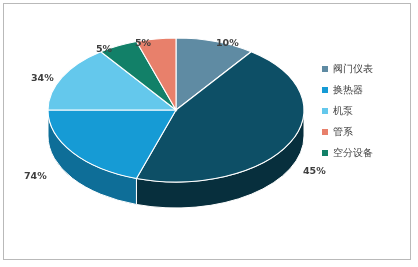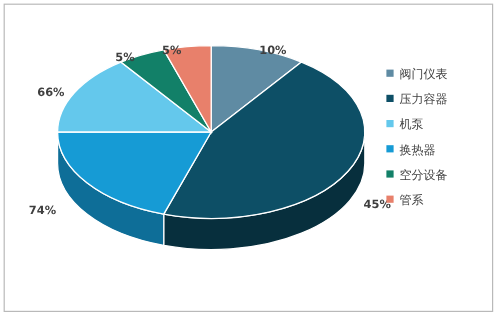--- a/index.html
+++ b/index.html
@@ -44,21 +44,21 @@
     letter-spacing: 0px;
   }
   #legend {
     position: absolute;
     right: 6px;
     top: 54px;
     width: 82px;
   }
   .legend-row {
     display: flex;
-    align-items: flex-start;
+    align-items: center;
     height: 21px;
   }
   .legend-swatch {
     width: 6px;
     height: 6px;
     flex: 0 0 auto;
     margin-right: 5px;
   }
   .legend-label {
     font-size: 10px;
@@ -89,45 +89,41 @@
           <path d="M 172 106 L 132.44582472000673 174.47606917325106 A 128 72 0 0 1 44 106.00000000000001 Z" fill="#169bd5" stroke="#ffffff" stroke-width="1.1"></path>
           <path d="M 172 106 L 44 106.00000000000001 A 128 72 0 0 1 96.76348770656342 47.75077640500379 Z" fill="#64c8ec" stroke="#ffffff" stroke-width="1.1"></path>
           <path d="M 172 106 L 96.76348770656342 47.75077640500379 A 128 72 0 0 1 132.44582472000673 37.52393082674895 Z" fill="#128068" stroke="#ffffff" stroke-width="1.1"></path>
           <path d="M 172 106 L 132.44582472000673 37.52393082674895 A 128 72 0 0 1 171.99999999999997 34 Z" fill="#e8806b" stroke="#ffffff" stroke-width="1.1"></path>
         </g>
     </svg>
 
     <div class="pct-label" style="left:212px; top:33px;">10%</div>
     <div class="pct-label" style="left:299px; top:161px;text-align:center;">45%</div>
     <div class="pct-label" style="left:20px; top:166px;">74%</div>
-    <div class="pct-label" style="left:27px; top:68px;">66%</div>
+    <div class="pct-label" style="left:27px; top:68px;">34%</div>
     <div class="pct-label" style="left:92px; top:39px;">5%</div>
     <div class="pct-label" style="left:131px; top:33px;">5%</div>
   </div>
 
   <div id="legend">
     <div class="legend-row">
       <span class="legend-swatch" style="background: rgb(95, 139, 163);"></span>
       <span class="legend-label">阀门仪表</span>
     </div>
     <div class="legend-row">
-      <span class="legend-swatch" style="background: rgb(13, 79, 102);"></span>
-      <span class="legend-label">压力容器</span>
+      <span class="legend-swatch" style="background: rgb(22, 155, 213);"></span>
+      <span class="legend-label">换热器</span>
     </div>
     <div class="legend-row">
       <span class="legend-swatch" style="background: rgb(100, 200, 236);"></span>
       <span class="legend-label">机泵</span>
     </div>
     <div class="legend-row">
-      <span class="legend-swatch" style="background: rgb(22, 155, 213);"></span>
-      <span class="legend-label">换热器</span>
+      <span class="legend-swatch" style="background: rgb(232, 128, 107);"></span>
+      <span class="legend-label">管系</span>
     </div>
     <div class="legend-row">
       <span class="legend-swatch" style="background: rgb(18, 128, 104);"></span>
       <span class="legend-label">空分设备</span>
-    </div>
-    <div class="legend-row">
-      <span class="legend-swatch" style="background: rgb(232, 128, 107);"></span>
-      <span class="legend-label">管系</span>
     </div>
   </div>
 
 </div>
 
 </body></html>

